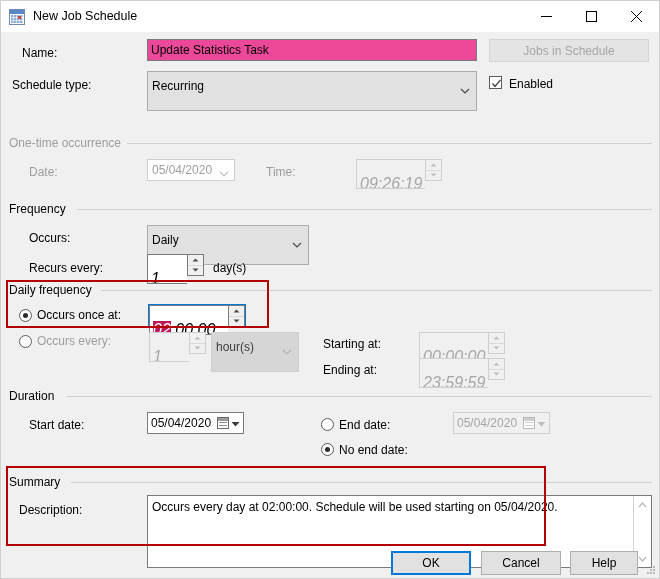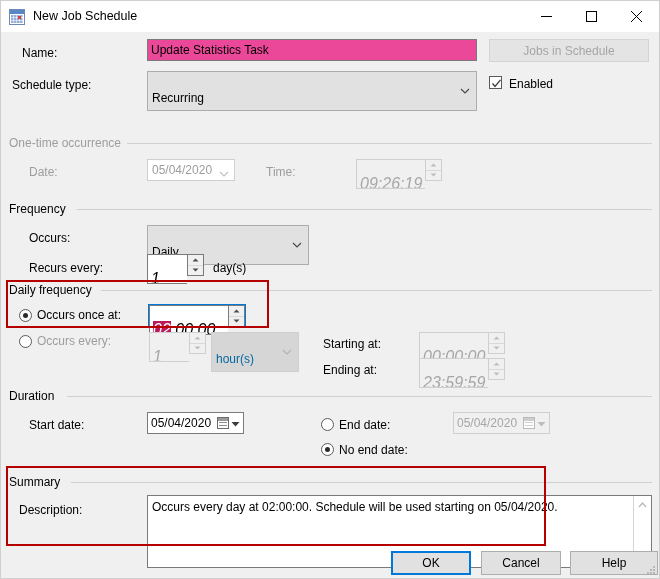--- a/index.html
+++ b/index.html
@@ -55,25 +55,25 @@
     background:#ec4899;border:1px solid #7a7a7a;
     font-family:"Liberation Sans",sans-serif;font-size:12px;color:#000;
     padding:0 3px;line-height:20px;height:22px;
     white-space:nowrap;overflow:hidden;
   }
   
   .combo{
     position:absolute;box-sizing:border-box;
     background:#e1e1e1;border:1px solid #acacac;
     height:40px;line-height:20px;font-size:12px;color:#000;
-    padding:16px 4px;white-space:nowrap;overflow:hidden;
+    padding:4px 4px;white-space:nowrap;overflow:hidden;
   }
   .combo .cv{display:inline-block;}
   .combo .arw{position:absolute;right:6px;top:0;height:100%;display:flex;align-items:center;}
-  .combo.dis{background:#d6d6d6;border:1px solid #cfcfcf;color:#0369a1;}
+  .combo.dis{background:#d6d6d6;border:1px solid #cfcfcf;color:#404040;}
   
   .datecombo{
     position:absolute;box-sizing:border-box;
     background:#fff;border:1px solid #cfcfcf;height:22px;line-height:20px;
     font-size:12px;color:#9d9d9d;padding:0 4px;white-space:nowrap;
   }
   
   .spin{position:absolute;box-sizing:border-box;display:flex;height:22px;}
   .spin .fld{
     flex:1 1 auto;background:#fff;border:1px solid #7a7a7a;border-right:none;
@@ -387,20 +387,20 @@
         <i class="dn">
             <svg width="9" height="6" viewBox="0 0 9 6">
               <polyline points="1,1 4.5,5 8,1" fill="none" stroke="#b8b8b8" stroke-width="1.3"></polyline>
             </svg>
           </i>
       </div>
     </div>
 
     <div class="btn" style="left:480px;top:519px;width:80px;height:24px;">Cancel</div>
     <div class="btn default" style="left:390px;top:519px;width:80px;height:24px;">OK</div>
-    <div class="btn" style="left:569px;top:519px;width:88px;height:24px;">Help</div>
+    <div class="btn" style="left:569px;top:519px;width:68px;height:24px;">Help</div>
 
     <div class="grip"></div>
 
     <div class="redbox" style="left:5px;top:248px;width:263px;height:48px;"></div>
     <div class="redbox" style="left:5px;top:434px;width:540px;height:80px;"></div>
   </div>
 </div>
 
 </body></html>

